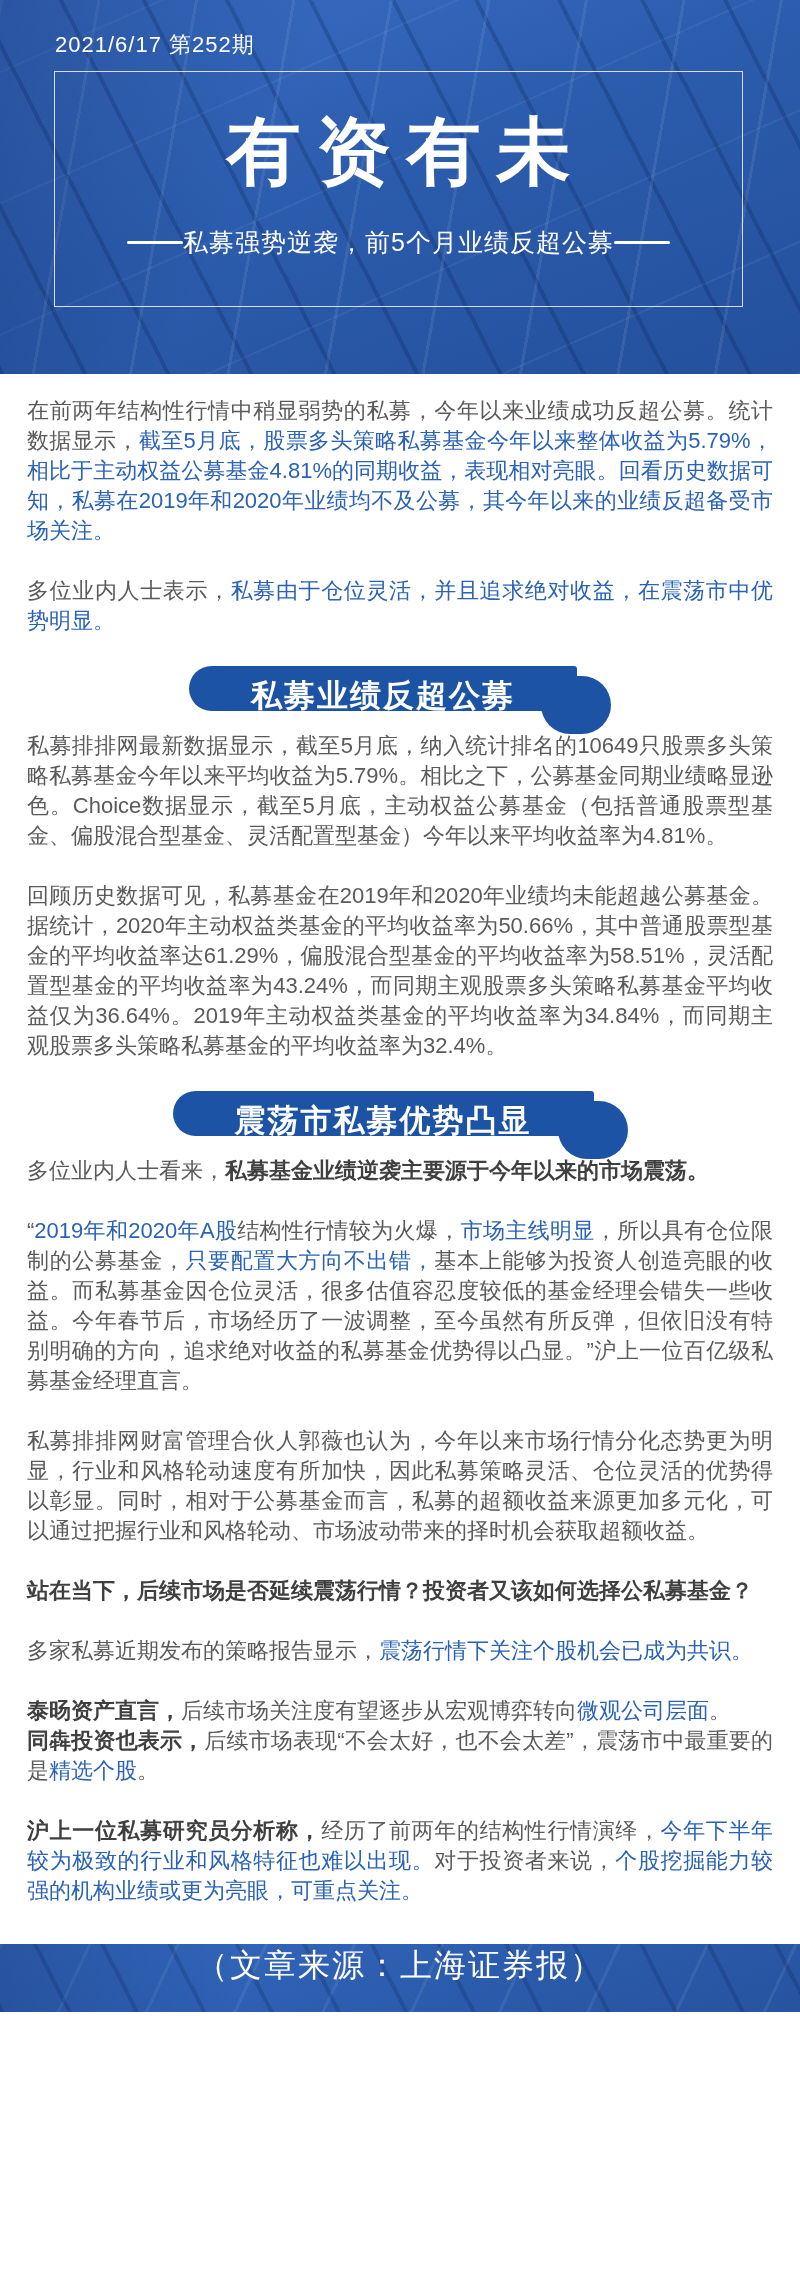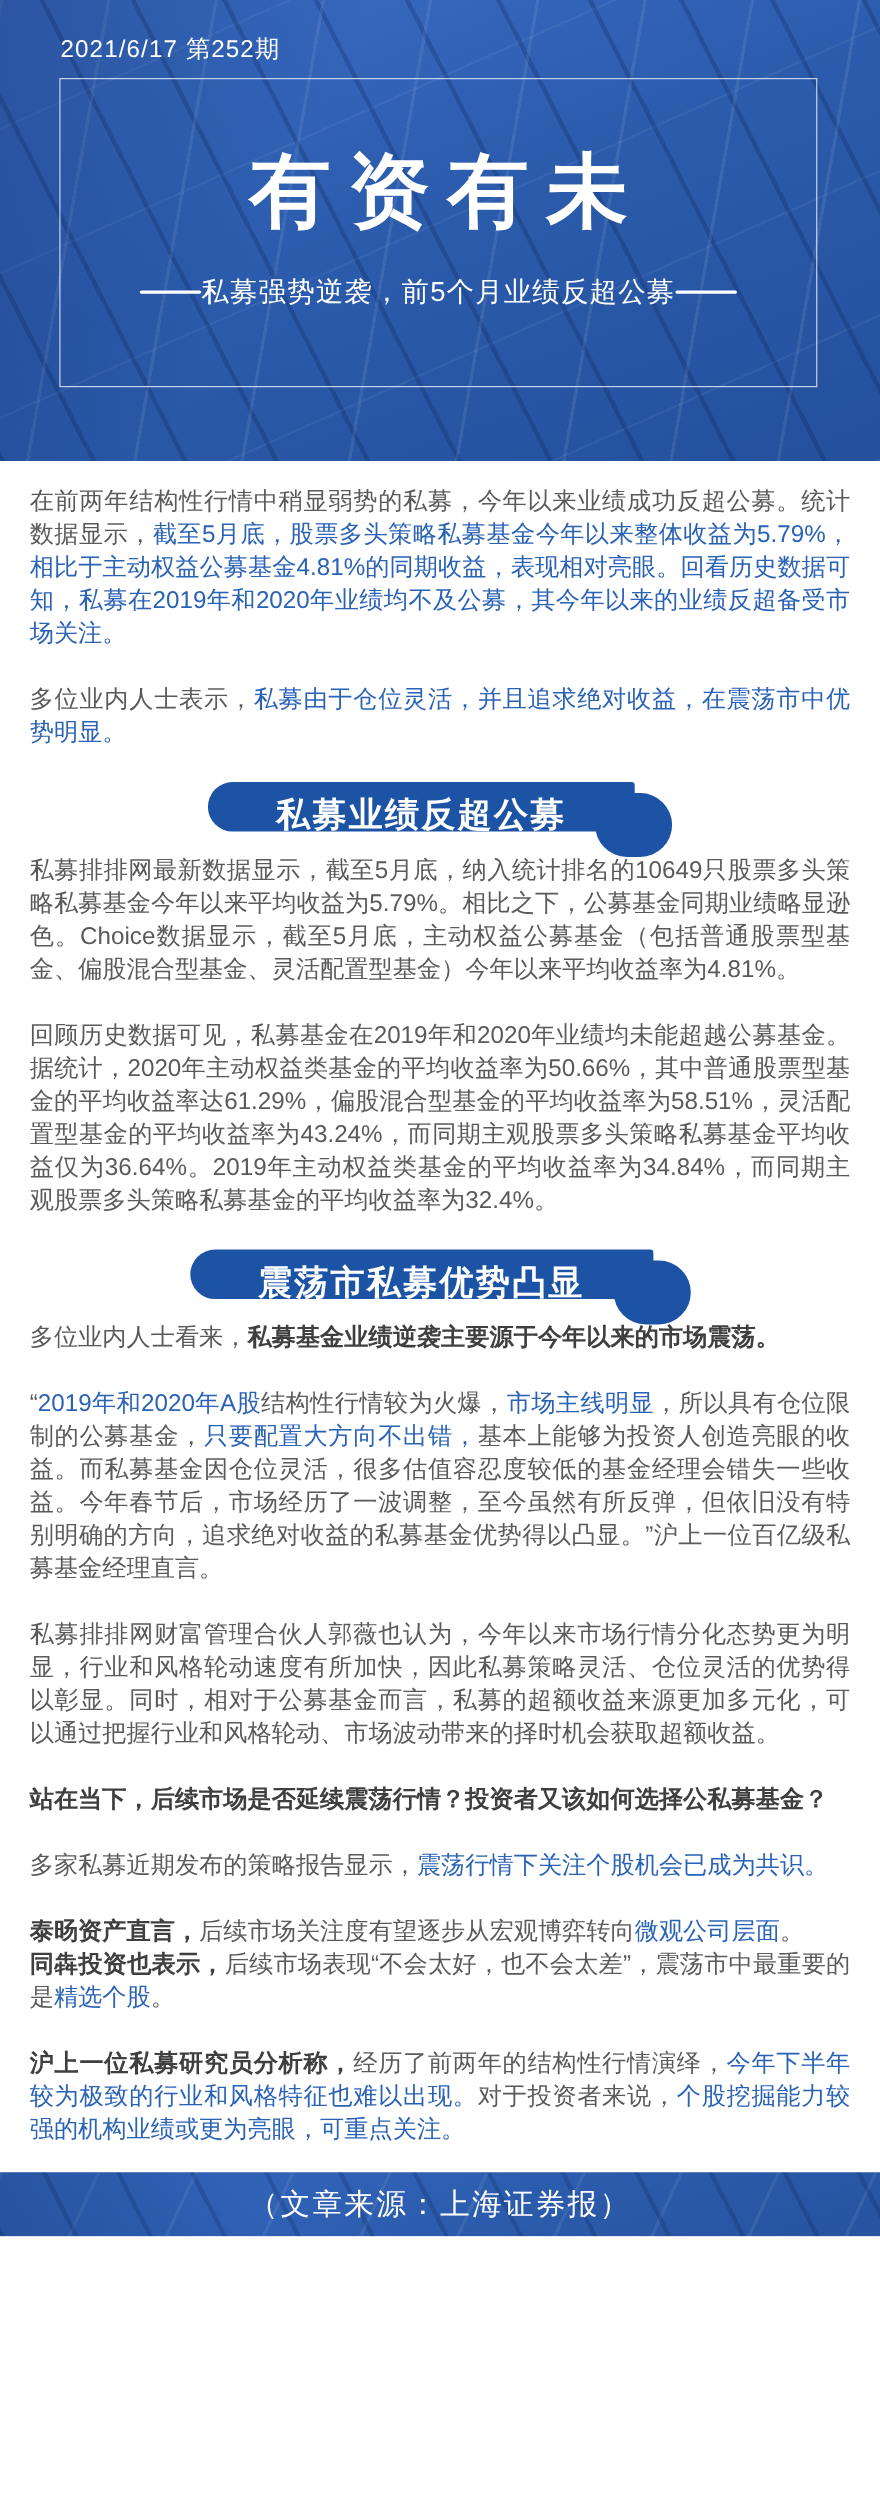--- a/index.html
+++ b/index.html
@@ -5,21 +5,21 @@
   html,body{margin:0;padding:0;background:#ffffff;}
   .page{
     width:800px;
     font-family:"Liberation Sans","DejaVu Sans",sans-serif;
     background:#ffffff;
     color:#5a5a5a;
   }
   
   .hero{
     position:relative;
-    height:419px;
+    height:374px;
     background-color:var(--header-blue,#2c5cad);
     background-image:
       linear-gradient(115deg, rgba(8,28,78,.30) 0%, rgba(8,28,78,0) 34%),
       repeating-linear-gradient(100deg, rgba(255,255,255,.08) 0 3px, transparent 3px 96px),
       repeating-linear-gradient(63deg, rgba(4,24,70,.22) 0 4px, transparent 4px 74px),
       repeating-linear-gradient(-24deg, rgba(255,255,255,.05) 0 2px, transparent 2px 120px),
       linear-gradient(160deg,#3a6ec6 0%, #2c5cad 45%, #24509c 100%);
     overflow:hidden;
   }
   .hero-date{
@@ -38,21 +38,21 @@
     text-align:center;
   }
   .hero-subrow{
     margin-top:34px;
     display:flex;align-items:center;justify-content:center;
     color:#ffffff;font-size:25px;letter-spacing:1px;white-space:nowrap;
   }
   .dash{width:56px;height:3px;background:#ffffff;border-radius:2px;}
   
   .article{
-    padding:22px 27px 24px 27px;
+    padding:22px 27px 38px 27px;
     font-size:22px;line-height:30px;
   }
   .para{margin:0 0 30px 0;text-align:justify;}
   .para.tight{margin-bottom:0;}
   .para:last-child{margin-bottom:0;}
   .seg-gray{color:var(--gray-text,#5a5a5a);}
   .seg-blue{color:var(--blue-text,#2a62b6);}
   .seg-bold{color:var(--dark-text,#3f3f3f);font-weight:bold;}
   
   .pill{
@@ -73,29 +73,29 @@
     background:var(--pill-blue,#1c53a4);
     color:#ffffff;
     font-size:31px;font-weight:bold;letter-spacing:2px;
     height:45px;line-height:60px;
     padding:0 62px;
     border-radius:30px 4px 20px 30px;
     text-align:center;
   }
   
   .footer{
-    height:58px;
+    height:68px;
     background-color:var(--header-blue,#2c5cad);
     background-image:
       linear-gradient(100deg, rgba(8,28,78,.28) 0%, rgba(8,28,78,0) 30%),
       repeating-linear-gradient(63deg, rgba(4,24,70,.20) 0 4px, transparent 4px 60px),
       repeating-linear-gradient(115deg, rgba(255,255,255,.07) 0 3px, transparent 3px 80px),
       linear-gradient(160deg,#356ac2 0%, #2c5cad 55%, #27539f 100%);
-    display:flex;align-items:center;justify-content:center;
-    color:#ffffff;font-size:27px;letter-spacing:2px;
+    display:flex;justify-content:center;
+    color:#ffffff;font-size:32px;letter-spacing:2px;
   }
 </style>
 </head>
 <body>
 
 <div class="page">
 
   <div class="hero">
     <div class="hero-date">
       <span>2021/6/17</span>

